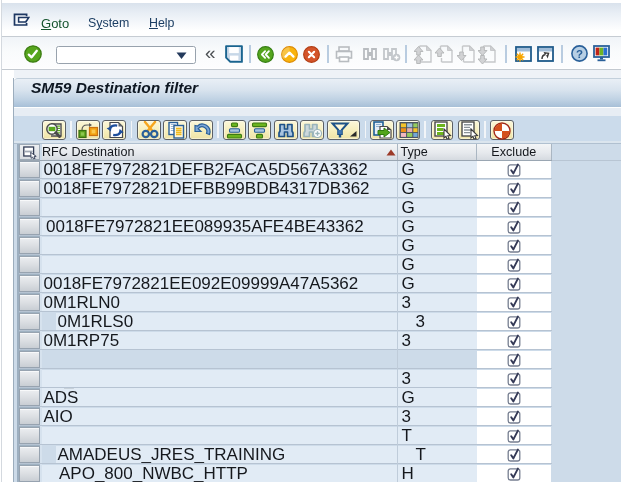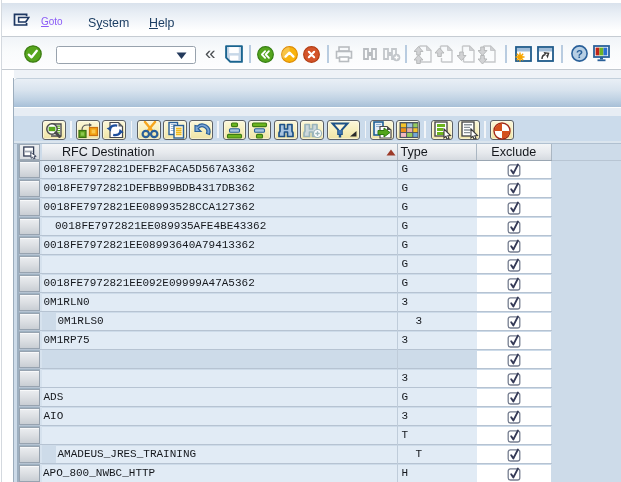--- a/index.html
+++ b/index.html
@@ -8,42 +8,42 @@
   .abs { position:absolute; }
   #page { position:relative; width:621px; height:482px; }
   .sep { width:2px; background:#b9cce0; }
   .ybtn { position:absolute; top:120px; height:19.5px; border:1px solid #5c6065;
     border-radius:3px; background:linear-gradient(#fbf7da 0%, #f6eebc 55%, #efe3a6 100%);
     box-shadow:inset 0 0 0 0.5px #fffef2; }
   .asep { position:absolute; top:121px; width:1.5px; height:17px; background:#f2f5f8; }
   .hcell { position:absolute; top:144px; height:16px;
     background:linear-gradient(#f3f5f7 0%, #e6e9ed 55%, #d5dae0 100%);
     font-size:12.6px; color:#15181d; line-height:16.5px; }
-  .row { position:absolute; height:17.6px; background:#e1ebf5; font-size:11px;
-    color:#15181d; line-height:17.5px;font-family:Liberation Mono, monospace; }
+  .row { position:absolute; height:17.6px; background:#e1ebf5; font-size:17px;
+    color:#15181d; line-height:17.5px; }
   .rsep { position:absolute; left:18.5px; width:533.5px; height:1.4px; background:#b6c3d2; }
   .bcell { position:absolute; left:18.5px; width:21.5px; height:17.6px;
     background:linear-gradient(#eceef1 0%, #dcdfe3 50%, #c9ced4 100%);
     border:1px solid #97a3b0; box-shadow:inset 0 1px 0 #f8f9fa; }
   .wcell { position:absolute; left:476.5px; width:74.5px; height:17.6px; background:#fff; }
 </style>
 </head>
 <body>
 <div id="page">
 
   <div class="abs" style="left:1px;top:0;width:1px;height:482px;background:#d4d9df"></div>
 
   <div class="abs" style="left:2px;top:3px;width:619px;height:33px;background:linear-gradient(#d9e2ec 0%, #e8eef5 30%, #ffffff 85%)"></div>
   <div class="abs" style="left:2px;top:36px;width:619px;height:1px;background:#c6ccd3"></div>
   <svg class="abs" style="left:13px;top:13px" width="17" height="14" viewBox="0 0 17 14">
     <path d="M13.6 3.3 V1.4 H1.5 V12 H13.6 V10.1" fill="none" stroke="#1d3762" stroke-width="1.7"></path>
     <path d="M5.6 4.4 H15.9 L12.9 9 H5.6 Z" fill="#fff" stroke="#1d3762" stroke-width="1.5" stroke-linejoin="miter"></path>
     <path d="M15 5.2 L12.2 8.6" stroke="#1d3762" stroke-width="1" stroke-dasharray="1.5 1.2"></path>
   </svg>
-  <div class="abs" style="left:41px;top:16px;font-size:10px;color:#8b5cf6"><u>G</u>oto</div>
+  <div class="abs" style="left:41px;top:16px;font-size:13px;color:#14532d"><u>G</u>oto</div>
   <div class="abs" style="left:88px;top:16px;font-size:12.4px;color:#1c3e63">S<u>y</u>stem</div>
   <div class="abs" style="left:149px;top:16px;font-size:12.4px;color:#1c3e63"><u>H</u>elp</div>
 
   <div class="abs" style="left:2px;top:37px;width:619px;height:31px;background:linear-gradient(#f0f4f8 0%, #f9fbfc 45%, #fdfdfe 100%)"></div>
   <div class="abs" style="left:2px;top:69px;width:619px;height:1px;background:#c3c9d0"></div>
 
   <svg class="abs" style="left:24px;top:45px" width="18" height="18" viewBox="0 0 18 18">
     <circle cx="9" cy="9" r="8.2" fill="#56a51d" stroke="#3c7d12" stroke-width="1.3"></circle>
     <path d="M4.8 9.6 L7.6 12.3 L12.8 5.8" fill="none" stroke="#fff" stroke-width="2.3" stroke-linecap="round" stroke-linejoin="round"></path>
   </svg>
@@ -156,20 +156,21 @@
     <rect x="6.5" y="2.6" width="3.9" height="7.8" fill="#6fb424"></rect>
     <rect x="10.4" y="2.6" width="3.9" height="7.8" fill="#2a6fd0"></rect>
     <rect x="7" y="12" width="3" height="2.4" fill="#2a6099"></rect>
     <rect x="4.5" y="14.4" width="8" height="1.8" fill="#2a6099"></rect>
   </svg>
 
   <div class="abs" style="left:13px;top:78px;width:1px;height:404px;background:#9cadbd"></div>
 
   <div class="abs" style="left:14px;top:70px;width:607px;height:8px;background:#eef2f7"></div>
   <div class="abs" style="left:14px;top:78px;width:607px;height:29px;border-top-left-radius:4px;background:linear-gradient(#e9eff6 0%, #d8e3ee 40%, #bed1e3 75%, #a7bfd7 100%);border-top:1px solid #c3d0dc"></div>
+  <div class="abs" style="left:31px;top:79px;font-size:15.5px;font-weight:bold;font-style:italic;color:#0e1722">SM59 Destination filter</div>
   <div class="abs" style="left:14px;top:107px;width:607px;height:1px;background:#fdfefe"></div>
 
   <div class="abs" style="left:14px;top:108px;width:607px;height:8px;background:#e7edf4"></div>
 
   <div class="abs" style="left:14px;top:116px;width:607px;height:25px;background:#cbdbeb"></div>
   <div class="abs" style="left:14px;top:140.5px;width:607px;height:0.8px;background:#b9c6d3"></div>
   <div class="abs" style="left:14px;top:141.3px;width:607px;height:1.7px;background:#dbe5ee"></div>
 
   <div id="appbar">
 
@@ -341,21 +342,21 @@
 
     <div class="abs" style="left:40px;top:160.5px;width:2px;height:321.5px;background:#d6e2ee"></div>
 
     <div class="abs" style="left:18.5px;top:144px;width:21.5px;height:16px;background:linear-gradient(#eef0f2,#d8dce1);border:1px solid #9da9b5">
       <svg width="16" height="14" viewBox="0 0 16 14" style="margin:1px 0 0 3px">
         <rect x="0.8" y="1" width="9.8" height="9" fill="#fff" stroke="#333d56" stroke-width="1.3"></rect>
         <rect x="1.8" y="4.6" width="7.8" height="1.8" fill="#a0a8b4"></rect>
         <path d="M7.6 6.4 L13.2 10.3 L11.1 10.6 L12.1 12.4 L10.4 12.8 L9.7 11 L8.2 12.3 Z" fill="#fff" stroke="#333d56" stroke-width="0.9"></path>
       </svg>
     </div>
-    <div class="hcell" style="left:42px;width:354.5px"><span style="margin-left:20px">RFC Destination</span>
+    <div class="hcell" style="left:42px;width:354.5px"><span style="margin-left:0">RFC Destination</span>
       <svg width="10" height="7" viewBox="0 0 10 7" style="position:absolute;right:1px;top:4.5px">
           <path d="M5 0.5 L9.5 6.5 H0.5 Z" fill="#9c3a28"></path>
         </svg>
     </div>
     <div class="hcell" style="left:397.5px;width:78px"><span style="margin-left:3px">Type</span></div>
     <div class="hcell" style="left:476.5px;width:74.5px;text-align:center">Exclude</div>
     <div class="abs" style="left:396.5px;top:144px;width:1px;height:16px;background:#aab6c2"></div>
     <div class="abs" style="left:475.7px;top:144px;width:1px;height:16px;background:#aab6c2"></div>
     <div class="abs" style="left:551.2px;top:144px;width:1px;height:16px;background:#aab6c2"></div>
     <div class="abs" style="left:16.5px;top:159.7px;width:535.5px;height:1.3px;background:#9aa6b2"></div>
@@ -372,39 +373,39 @@
     <div class="bcell" style="top:179.5px"></div>
     <div class="row" style="left:42px;top:179.5px;width:434.5px"><span style="margin-left:1.5px">0018FE7972821DEFBB99BDB4317DB362</span><span style="position:absolute;left:359.5px">G</span></div>
     <div class="wcell" style="top:179.5px">
       <svg width="15" height="16" viewBox="0 0 15 16" style="position:absolute;left:30px;top:1.5px">
         <rect x="1.2" y="2.9" width="11.6" height="11.1" fill="#fff" stroke="#767e90" stroke-width="1.3" rx="2.2"></rect>
         <path d="M4.2 8.2 L6.4 11.4 L10.9 2.6" fill="none" stroke="#343956" stroke-width="1.9" stroke-linecap="round" stroke-linejoin="round"></path>
       </svg>
     </div>
     <div class="rsep" style="top:197.1px"></div>
     <div class="bcell" style="top:198.5px"></div>
-    <div class="row" style="left:42px;top:198.5px;width:434.5px"><span style="margin-left:1.5px">0018FE7972821EE08993528CCA127362</span><span style="position:absolute;left:359.5px">G</span></div>
+    <div class="row" style="left:42px;top:198.5px;width:434.5px"><span style="position:absolute;left:359.5px">G</span></div>
     <div class="wcell" style="top:198.5px">
       <svg width="15" height="16" viewBox="0 0 15 16" style="position:absolute;left:30px;top:1.5px">
         <rect x="1.2" y="2.9" width="11.6" height="11.1" fill="#fff" stroke="#767e90" stroke-width="1.3" rx="2.2"></rect>
         <path d="M4.2 8.2 L6.4 11.4 L10.9 2.6" fill="none" stroke="#343956" stroke-width="1.9" stroke-linecap="round" stroke-linejoin="round"></path>
       </svg>
     </div>
     <div class="rsep" style="top:216.1px"></div>
     <div class="bcell" style="top:217.5px"></div>
-    <div class="row" style="left:42px;top:217.5px;width:434.5px"><span style="margin-left:13px">0018FE7972821EE089935AFE4BE43362</span><span style="position:absolute;left:359.5px">G</span></div>
+    <div class="row" style="left:42px;top:217.5px;width:434.5px"><span style="margin-left:4px">0018FE7972821EE089935AFE4BE43362</span><span style="position:absolute;left:359.5px">G</span></div>
     <div class="wcell" style="top:217.5px">
       <svg width="15" height="16" viewBox="0 0 15 16" style="position:absolute;left:30px;top:1.5px">
         <rect x="1.2" y="2.9" width="11.6" height="11.1" fill="#fff" stroke="#767e90" stroke-width="1.3" rx="2.2"></rect>
         <path d="M4.2 8.2 L6.4 11.4 L10.9 2.6" fill="none" stroke="#343956" stroke-width="1.9" stroke-linecap="round" stroke-linejoin="round"></path>
       </svg>
     </div>
     <div class="rsep" style="top:235.1px"></div>
     <div class="bcell" style="top:236.5px"></div>
-    <div class="row" style="left:42px;top:236.5px;width:434.5px"><span style="margin-left:1.5px">0018FE7972821EE08993640A79413362</span><span style="position:absolute;left:359.5px">G</span></div>
+    <div class="row" style="left:42px;top:236.5px;width:434.5px"><span style="position:absolute;left:359.5px">G</span></div>
     <div class="wcell" style="top:236.5px">
       <svg width="15" height="16" viewBox="0 0 15 16" style="position:absolute;left:30px;top:1.5px">
         <rect x="1.2" y="2.9" width="11.6" height="11.1" fill="#fff" stroke="#767e90" stroke-width="1.3" rx="2.2"></rect>
         <path d="M4.2 8.2 L6.4 11.4 L10.9 2.6" fill="none" stroke="#343956" stroke-width="1.9" stroke-linecap="round" stroke-linejoin="round"></path>
       </svg>
     </div>
     <div class="rsep" style="top:254.1px"></div>
     <div class="bcell" style="top:255.5px"></div>
     <div class="row" style="left:42px;top:255.5px;width:434.5px"><span style="position:absolute;left:359.5px">G</span></div>
     <div class="wcell" style="top:255.5px">
@@ -498,21 +499,21 @@
     <div class="bcell" style="top:445.5px"></div>
     <div class="row" style="left:56px;top:445.5px;width:434.5px"><span style="margin-left:1.5px">AMADEUS_JRES_TRAINING</span><span style="position:absolute;left:359.5px">T</span></div>
     <div class="wcell" style="top:445.5px">
       <svg width="15" height="16" viewBox="0 0 15 16" style="position:absolute;left:30px;top:1.5px">
         <rect x="1.2" y="2.9" width="11.6" height="11.1" fill="#fff" stroke="#767e90" stroke-width="1.3" rx="2.2"></rect>
         <path d="M4.2 8.2 L6.4 11.4 L10.9 2.6" fill="none" stroke="#343956" stroke-width="1.9" stroke-linecap="round" stroke-linejoin="round"></path>
       </svg>
     </div>
     <div class="rsep" style="top:463.1px"></div>
     <div class="bcell" style="top:464.5px"></div>
-    <div class="row" style="left:42px;top:464.5px;width:434.5px"><span style="margin-left:1px">APO_800_NWBC_HTTP</span><span style="position:absolute;left:359.5px">H</span></div>
+    <div class="row" style="left:42px;top:464.5px;width:434.5px"><span style="margin-left:17px">APO_800_NWBC_HTTP</span><span style="position:absolute;left:359.5px">H</span></div>
     <div class="wcell" style="top:464.5px">
       <svg width="15" height="16" viewBox="0 0 15 16" style="position:absolute;left:30px;top:1.5px">
         <rect x="1.2" y="2.9" width="11.6" height="11.1" fill="#fff" stroke="#767e90" stroke-width="1.3" rx="2.2"></rect>
         <path d="M4.2 8.2 L6.4 11.4 L10.9 2.6" fill="none" stroke="#343956" stroke-width="1.9" stroke-linecap="round" stroke-linejoin="round"></path>
       </svg>
     </div>
 
     <div class="abs" style="left:396.5px;top:160.5px;width:1px;height:321.5px;background:#bfccda"></div>
   </div>
 

